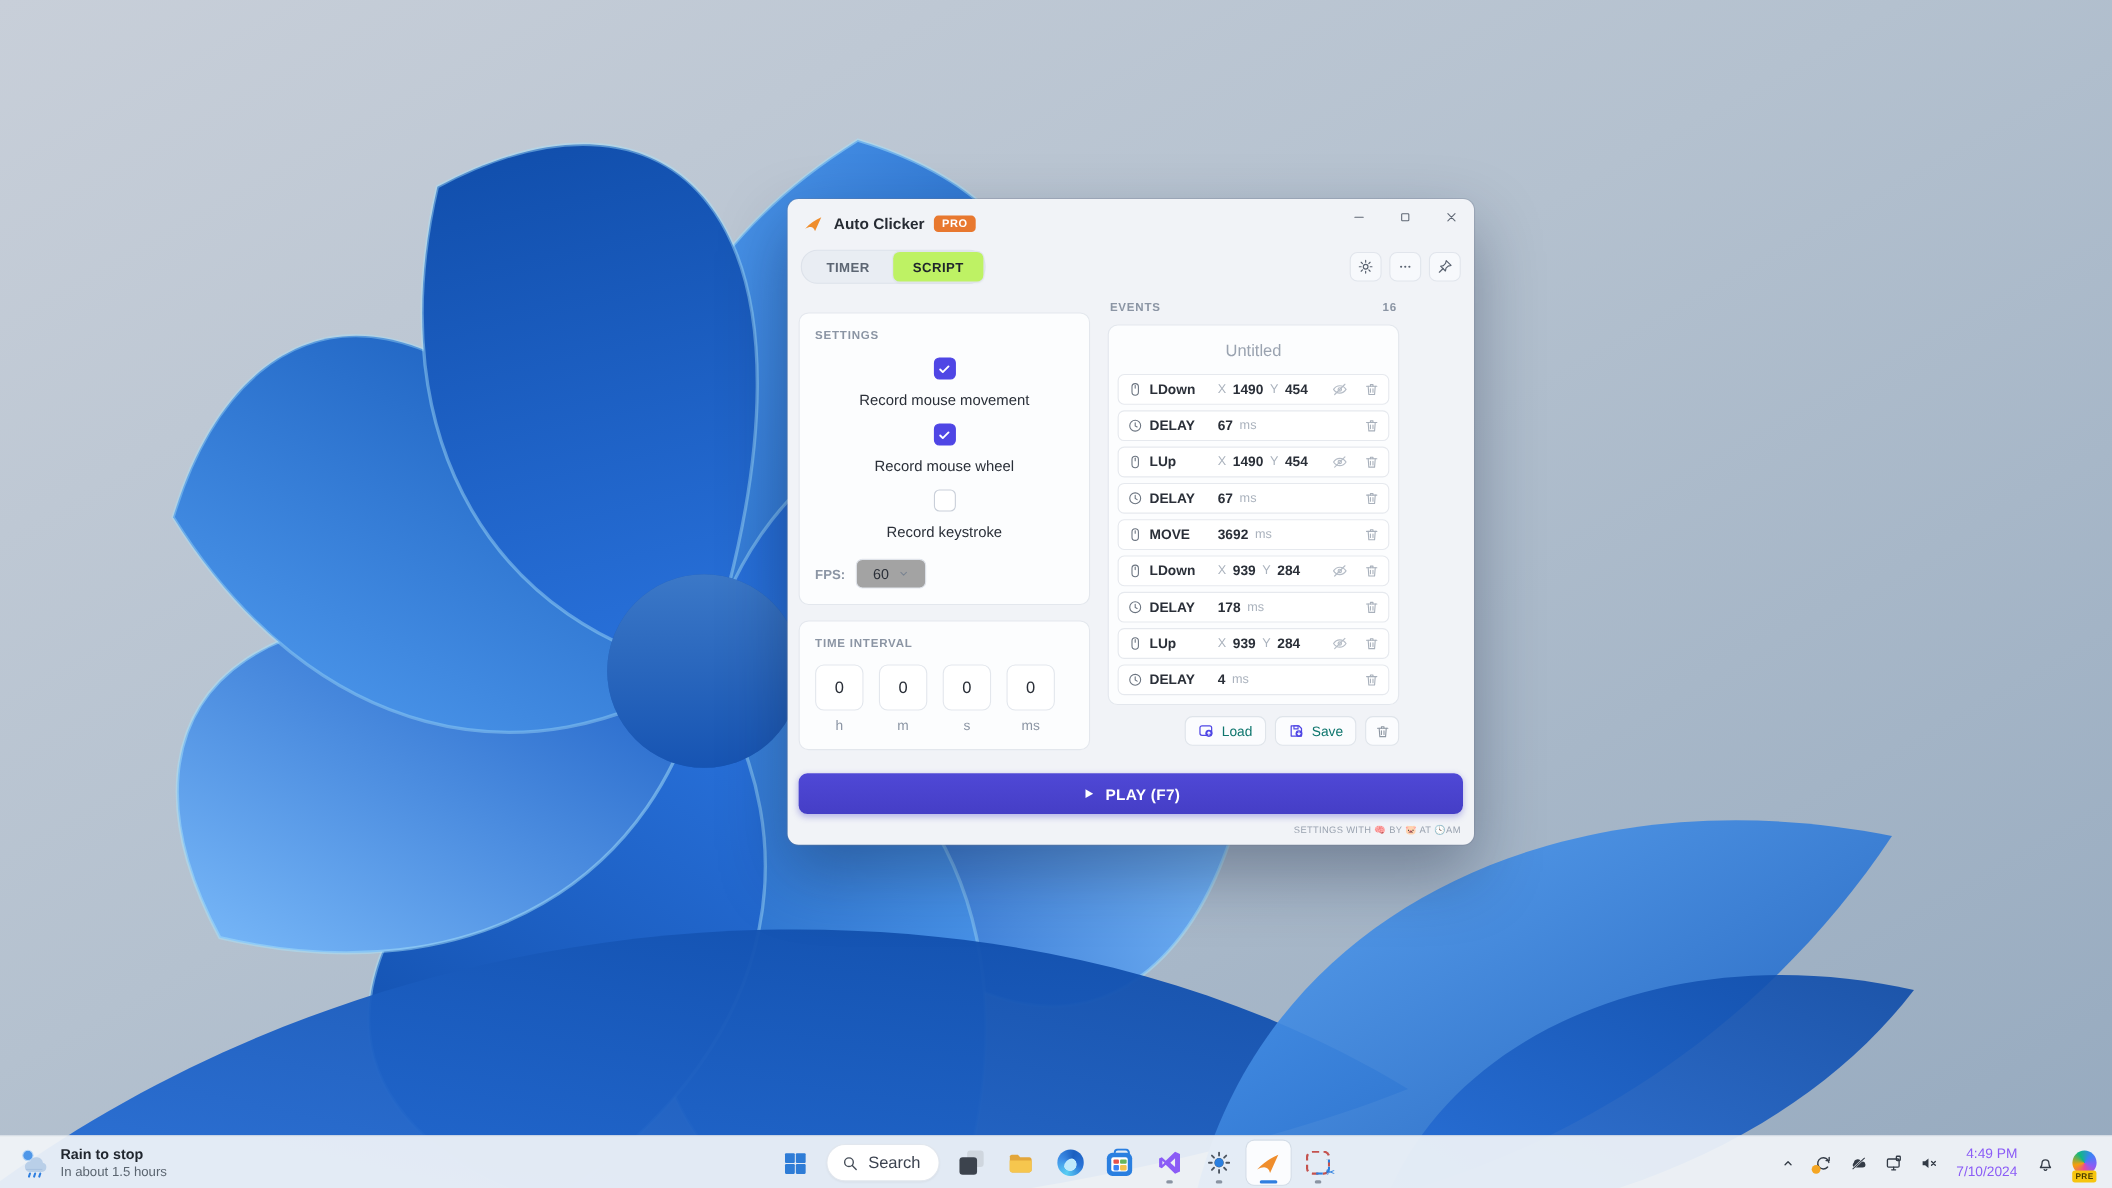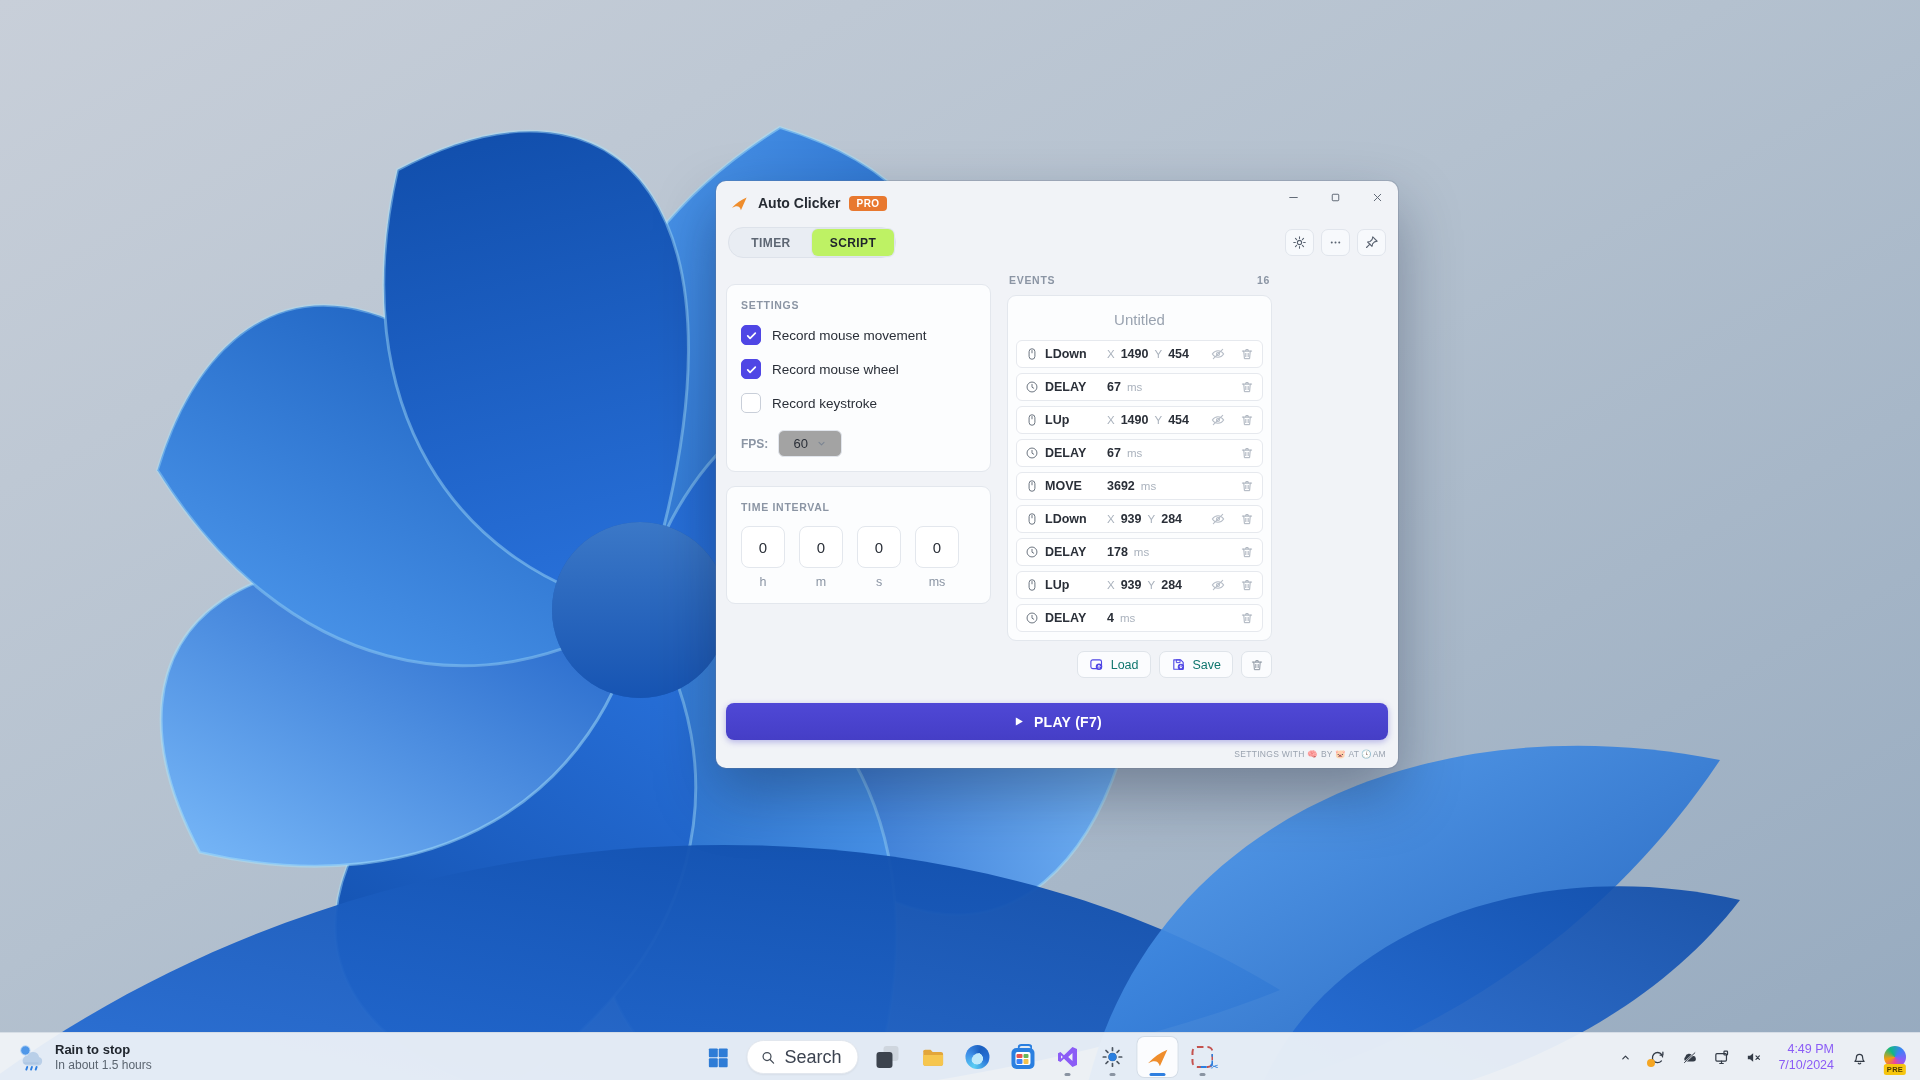--- a/index.html
+++ b/index.html
@@ -5,21 +5,21 @@
   * { margin:0; padding:0; box-sizing:border-box; }
   html,body { width:1920px; height:1080px; overflow:hidden; }
   body { font-family:"Liberation Sans", sans-serif; position:relative; background:#aebdcd; }
 
   
   .desktop { position:absolute; inset:0; }
   .desktop svg { width:100%; height:100%; display:block; }
 
   
   .window {
-    position:absolute; left:716px; top:181px; width:682px; height:587px;
+    position:absolute; left:716px; top:181px; width:624px; height:587px;
     background:#f1f3f7; border-radius:10px;
     box-shadow:0 0 0 1px rgba(110,120,140,.28), 0 26px 60px rgba(15,25,55,.35);
     font-size:13px; color:#2b313b;
   }
   .titlebar { height:44px; display:flex; align-items:center; padding:0 0 0 14px; gap:9px; }
   .app-title { font-size:14px; font-weight:700; color:#262b33; }
   .pro-badge { background:#e8782f; color:#fff; font-size:10px; font-weight:700; padding:2px 7px; border-radius:4px; letter-spacing:.5px; }
   .win-controls { margin-left:auto; display:flex; height:100%; align-items:flex-start; }
   .win-btn { width:42px; height:32px; display:flex; align-items:center; justify-content:center; color:#5f6774; border-top-right-radius:10px; }
   .win-btn svg { width:13px; height:13px; }
@@ -39,21 +39,21 @@
 
   .record-btn { height:32px; width:100%; background:#fbfcfe; border:1px solid #dfe4ea; border-radius:7px;
                 display:flex; align-items:center; justify-content:center; gap:8px; }
   .record-btn svg { width:17px; height:17px; color:#4f46e5; }
   .record-label { font-size:12.5px; font-weight:700; letter-spacing:.6px; color:#2a2f38; }
   .record-hotkey { font-size:12.5px; color:#9aa3b0; letter-spacing:.4px; }
 
   .card { background:#fcfdfe; border:1px solid #e3e7ed; border-radius:9px; padding:14px; }
   .settings-card { margin-top:12px; }
   .section-label { font-size:10.5px; font-weight:700; letter-spacing:.7px; color:#8b95a4; }
-  .check-row { display:flex; align-items:center; gap:11px; margin-top:14px; }
+  .check-row { display:flex; align-items:center; gap:11px; margin-top:14px;flex-direction:column; }
   .checkbox { width:20px; height:20px; border-radius:5px; background:#fff; border:1.5px solid #c9cfd9;
               display:flex; align-items:center; justify-content:center; flex:0 0 auto; }
   .checkbox.checked { background:#4f46e5; border-color:#4f46e5; }
   .checkbox svg { width:13px; height:13px; color:#fff; }
   .check-label { font-size:13.5px; color:#2a2f38; }
   .fps-row { display:flex; align-items:center; gap:10px; margin-top:17px; }
   .fps-label { font-size:12px; color:#8b95a4; font-weight:600; }
   .fps-select { width:64px; height:27px; background:#a3a3a3; border:1px solid #e1e5ec; border-radius:6px;
                 display:flex; align-items:center; justify-content:center; gap:8px; }
   .fps-value { font-size:13px; color:#2a2f38; }
@@ -111,21 +111,21 @@
   .tb-item { position:relative; width:40px; height:40px; border-radius:7px;
              display:flex; align-items:center; justify-content:center; }
   .tb-item.active { background:rgba(255,255,255,.85); box-shadow:0 0 0 1px rgba(210,218,228,.9); }
   .dash { position:absolute; bottom:1px; left:50%; transform:translateX(-50%);
           width:6px; height:3px; border-radius:2px; background:#8a94a2; }
   .dash.wide { width:16px; background:#2f7fe0; }
   .search-pill { height:34px; background:#fff; border:1px solid #e2e7ee; border-radius:17px;
                  display:flex; align-items:center; gap:9px; padding:0 16px 0 13px; margin:0 4px;
                  box-shadow:0 1px 2px rgba(0,0,0,.05); }
   .search-pill svg { width:15px; height:15px; color:#454d58; }
-  .search-pill span { font-size:18px; color:#3c4350; }
+  .search-pill span { font-size:15px; color:#3c4350; }
 
   .tray { position:absolute; right:8px; top:0; height:48px; display:flex; align-items:center; gap:6px; }
   .tray-ic { width:26px; height:30px; display:flex; align-items:center; justify-content:center;
              color:#333b46; position:relative; border-radius:5px; }
   .tray-ic svg { width:17px; height:17px; }
   .tray-ic.small svg { width:13px; height:13px; }
   .sync-dot { position:absolute; left:3px; bottom:5px; width:8px; height:8px; border-radius:50%; background:#f5a623; }
   .clock-box { text-align:right; font-size:12.5px; color:#8b5cf6; line-height:1.3; padding:0 6px; border-radius:5px; }
   .copilot { position:relative; width:34px; height:40px; display:flex; align-items:center; justify-content:center; }
   .copilot-orb { width:22px; height:22px; border-radius:50%;

